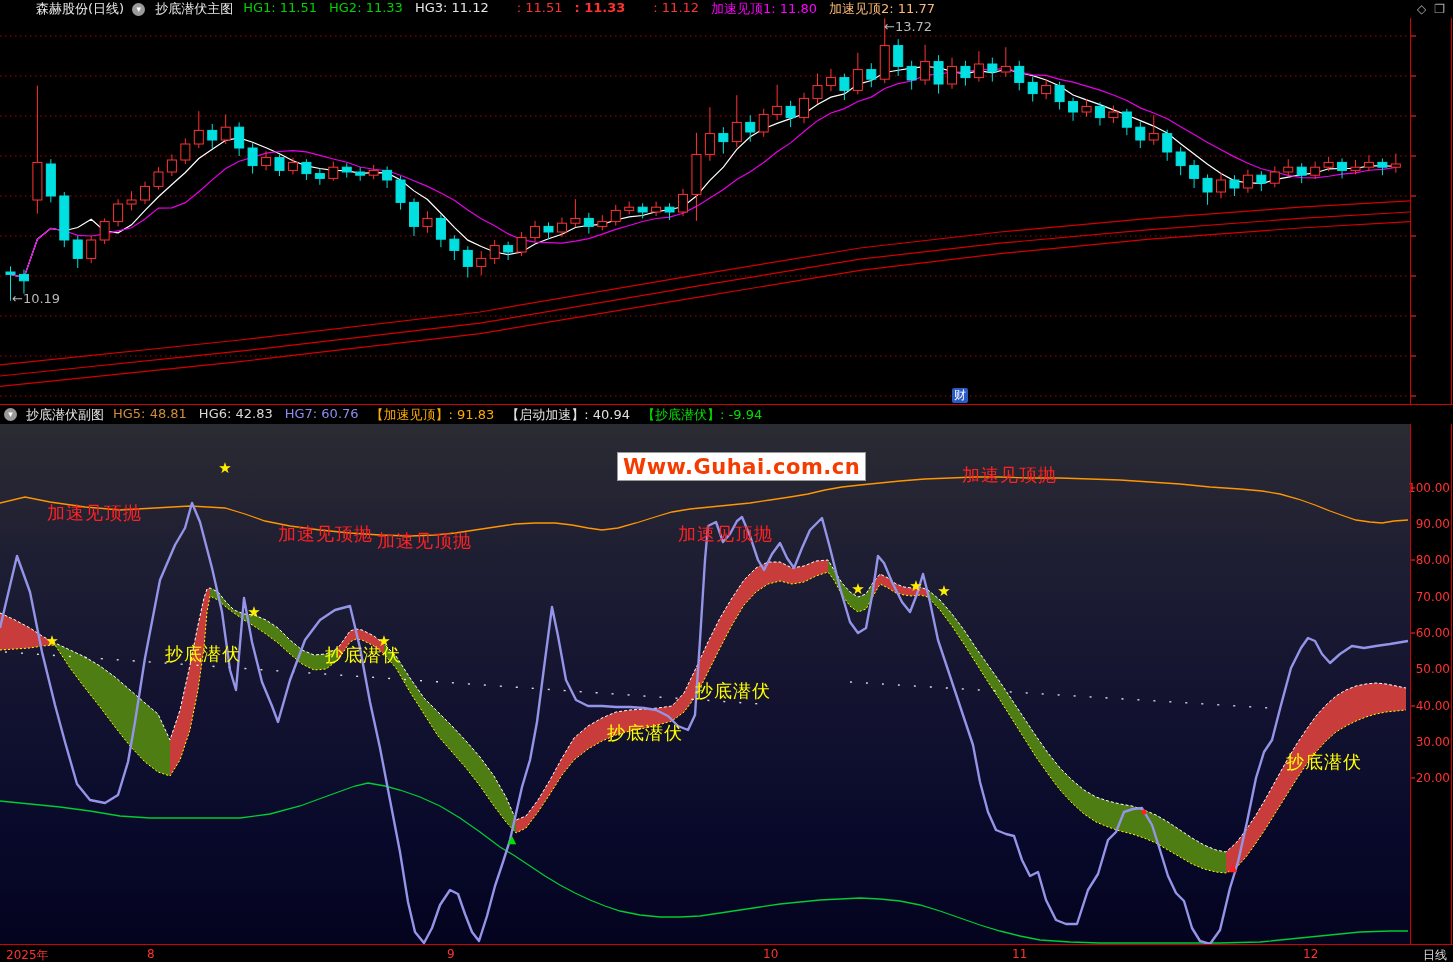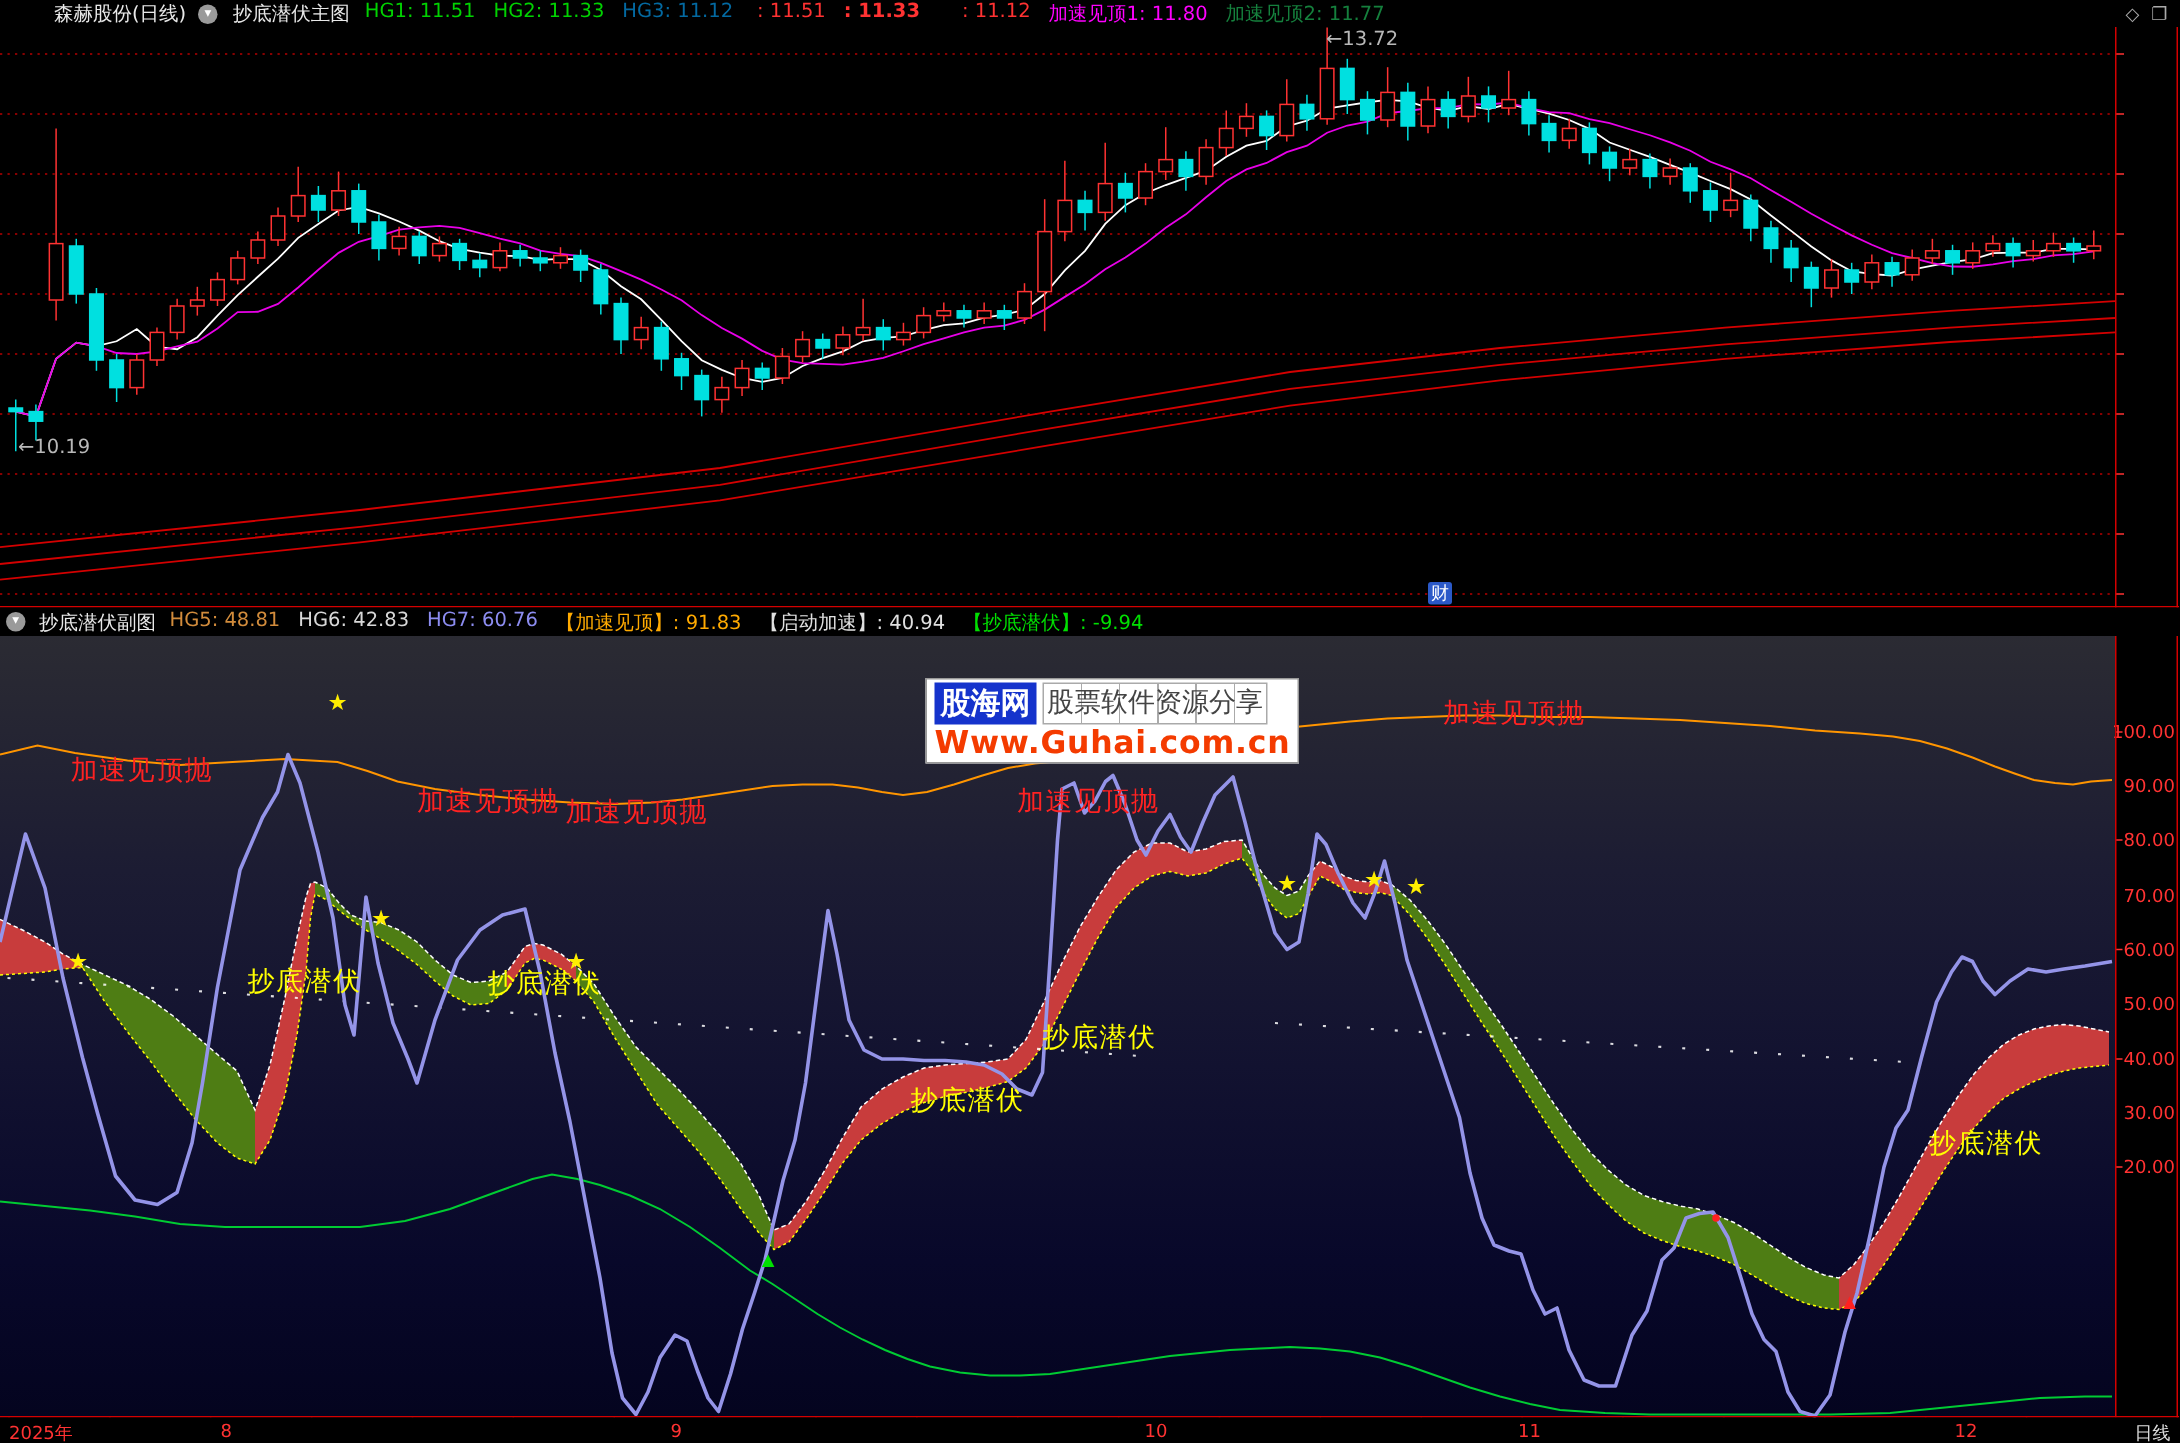--- a/index.html
+++ b/index.html
@@ -67,26 +67,26 @@
       <div class="xaxis-label" style="left: 1303px;">12</div>
     </div>
 
   <div class="panel" id="titlebar">
     <span style="margin-right:4px;padding-left:36px;">森赫股份(日线)</span>
     <span class="circle-icon">▾</span>
     <span>抄底潜伏主图</span>
     <span id="main-header-values" style="display:inline-flex;gap:0px;">
         <span style="color: rgb(0, 210, 0); margin-right: 12px;">HG1: 11.51</span>
         <span style="color: rgb(0, 210, 0); margin-right: 12px;">HG2: 11.33</span>
-        <span style="color: #0369a1; margin-right: 16px;">HG3: 11.12</span>
+        <span style="color: #e5e5e5; margin-right: 28px;">HG3: 11.12</span>
         <span style="color: rgb(255, 50, 50); margin-right: 12px;">: 11.51</span>
         <span style="color: rgb(255, 50, 50); margin-right: 28px; font-weight: bold;">: 11.33</span>
         <span style="color: rgb(255, 50, 50); margin-right: 12px;">: 11.12</span>
         <span style="color: rgb(255, 0, 255); margin-right: 12px;">加速见顶1: 11.80</span>
-        <span style="color: #15803d; margin-right: 2px;">加速见顶2: 11.77</span>
+        <span style="color: #fdba74; margin-right: 2px;">加速见顶2: 11.77</span>
       </span>
   </div>
   <div id="titlebar-right">
     <span>◇</span>
     <span>❐</span>
   </div>
 
   <div class="panel" id="sub-header">
     <span class="circle-icon">▾</span>
     <span>抄底潜伏副图</span>
@@ -398,24 +398,20 @@
       <line x1="1216.5" y1="945" x2="1216.5" y2="950" stroke="#d40000" stroke-width="1"></line>
       <line x1="1283.75" y1="945" x2="1283.75" y2="950" stroke="#d40000" stroke-width="1"></line>
       <line x1="1351" y1="945" x2="1351" y2="950" stroke="#d40000" stroke-width="1"></line>
     </svg>
 
   <div class="ann-label" id="high-ann" style="left: 884px; top: 19px;">←13.72</div>
   <div class="ann-label" id="low-ann" style="left: 12px; top: 291px;">←10.19</div>
   <div id="cai-badge" style="left: 952px; top: 388px;">财</div>
 
   <div id="watermark">
-    <div id="wm-row1">
-      <span id="wm-brand">股海网</span>
-      <span id="wm-slogan">股票软件资源分享</span>
-    </div>
     <div id="wm-url">Www.Guhai.com.cn</div>
   </div>
 
 <div class="overlay-label" style="left: 47px; top: 501px; color: rgb(255, 34, 34);">加速见顶抛</div>
     <div class="overlay-label" style="left: 278px; top: 522px; color: rgb(255, 34, 34);">加速见顶抛</div>
     <div class="overlay-label" style="left: 377px; top: 529px; color: rgb(255, 34, 34);">加速见顶抛</div>
     <div class="overlay-label" style="left: 678px; top: 522px; color: rgb(255, 34, 34);">加速见顶抛</div>
     <div class="overlay-label" style="left: 962px; top: 463px; color: rgb(255, 34, 34);">加速见顶抛</div>
     <div class="overlay-label" style="left: 165px; top: 642px; color: rgb(255, 255, 0);">抄底潜伏</div>
     <div class="overlay-label" style="left: 325px; top: 643px; color: rgb(255, 255, 0);">抄底潜伏</div>

